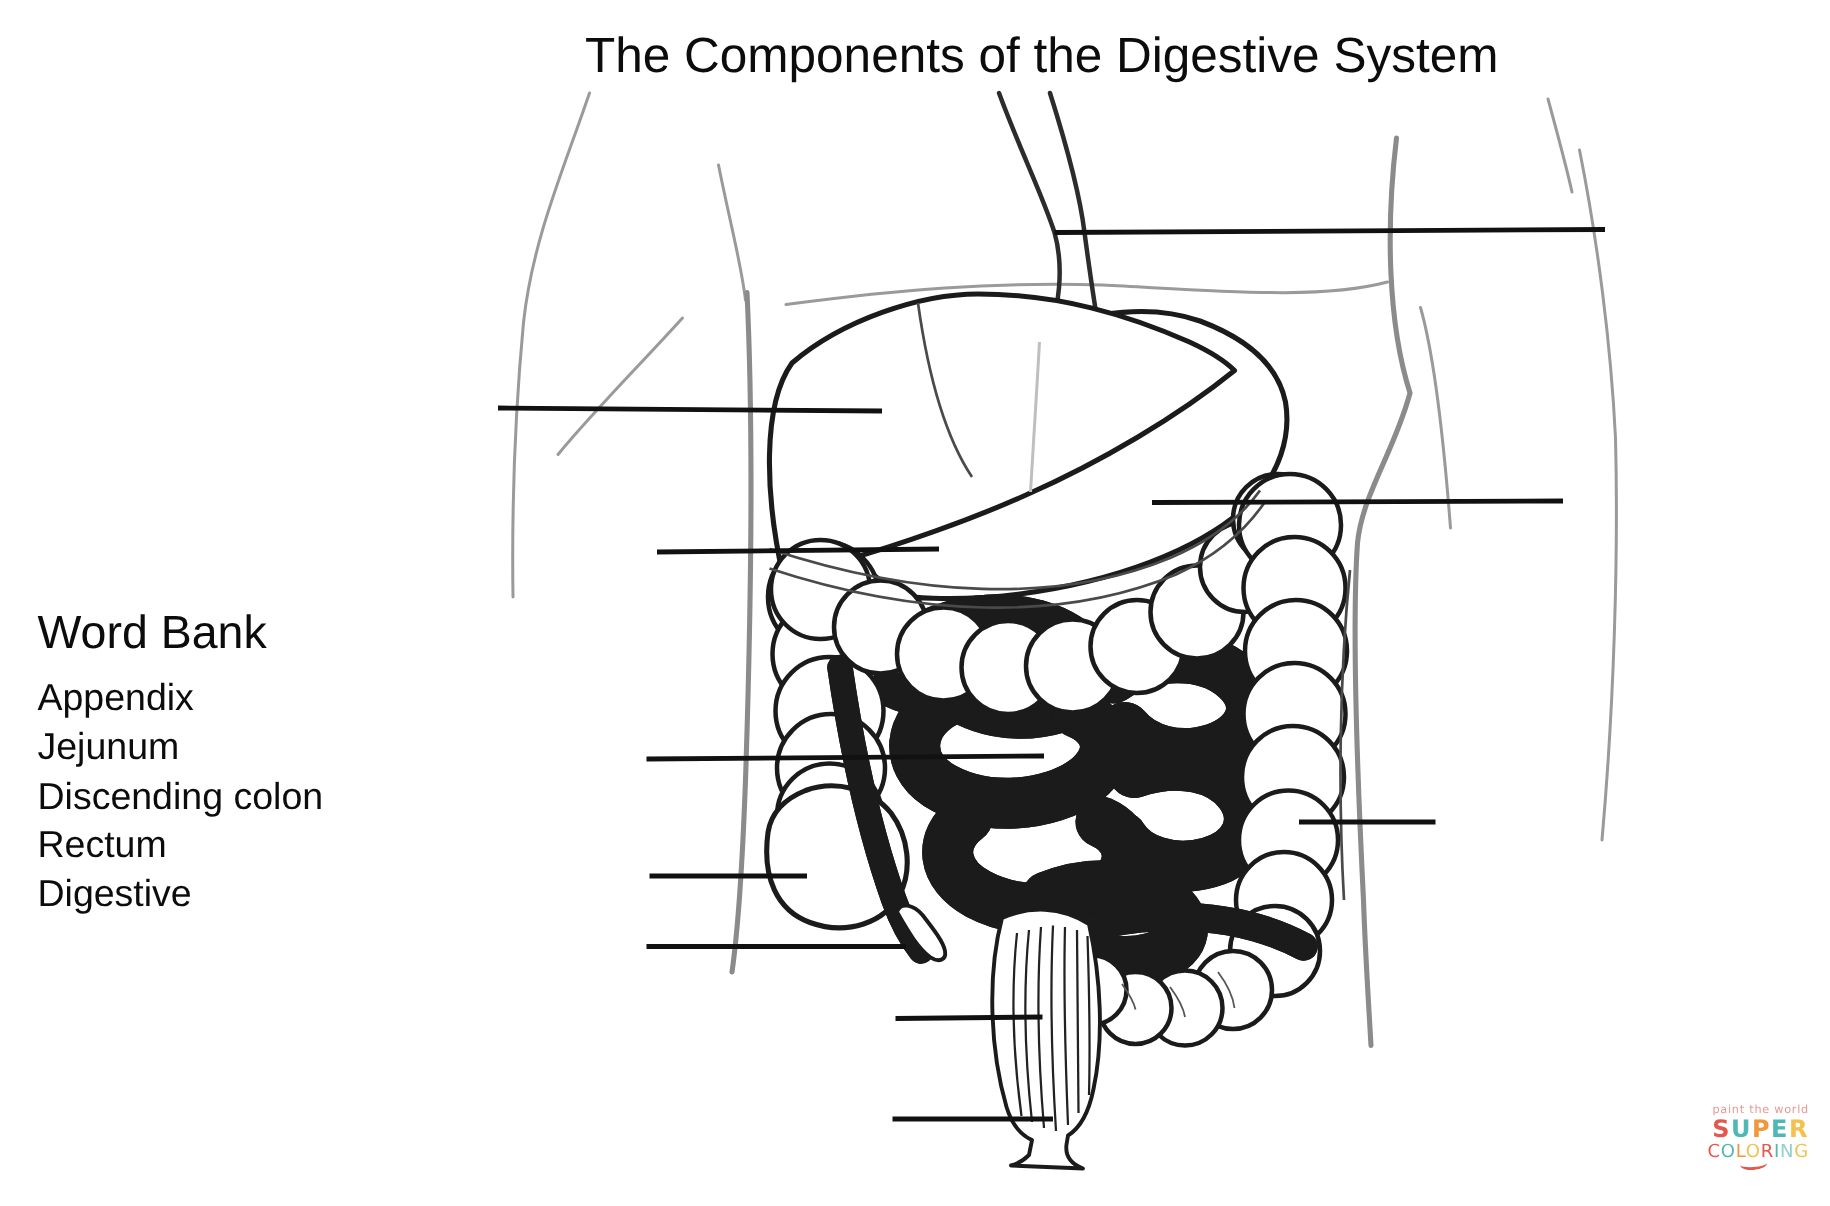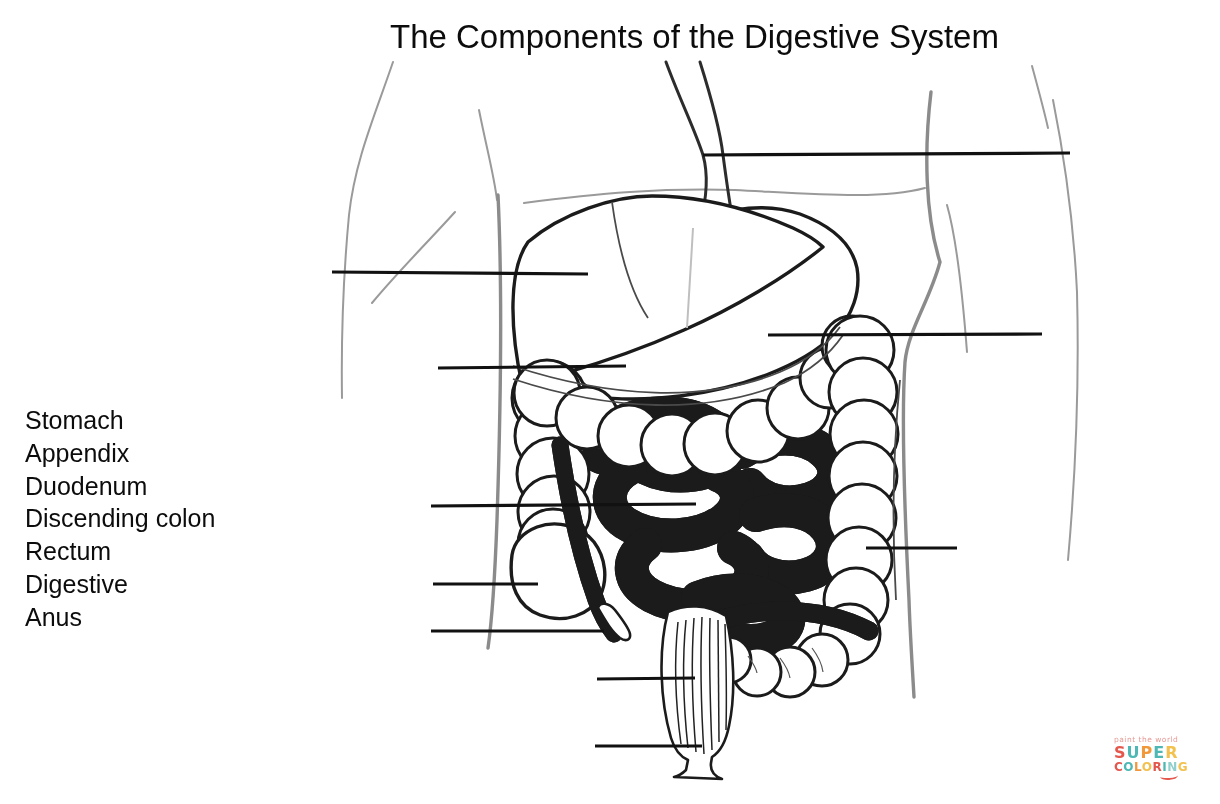--- a/index.html
+++ b/index.html
@@ -22,24 +22,24 @@
   .tube-under{fill:none;stroke:#1b1b1b;stroke-linecap:round;}
   .tube-over{fill:none;stroke:#ffffff;stroke-linecap:round;}
   .w34{stroke-width:34;} .o29{stroke-width:29;}
   .w24{stroke-width:24;} .o19{stroke-width:19;}
   .w17{stroke-width:17;} .o13{stroke-width:13;}
   .w19{stroke-width:19;} .o15{stroke-width:15;}
   .detail{stroke:#4a4a4a;stroke-width:1.8;fill:none;}
   .stria{stroke:#222;stroke-width:1.5;fill:none;}
   .hatch{stroke:#555;stroke-width:1.2;fill:none;}
   
-  .logo{position:absolute;left:1114px;top:735px;width:92px;text-align:left;}
+  .logo{position:absolute;left:1114px;top:735px;width:92px;text-align:right;}
   .logo-tagline{font-size:7.5px;letter-spacing:.5px;font-family:"DejaVu Sans",sans-serif;}
   .logo-super{font-size:16px;font-weight:bold;letter-spacing:1px;line-height:17px;font-family:"DejaVu Sans",sans-serif;}
-  .logo-coloring{font-size:12px;font-weight:bold;letter-spacing:.5px;line-height:13px;font-family:"DejaVu Sans",sans-serif;position:relative;}
+  .logo-coloring{font-size:12px;font-weight:normal;letter-spacing:.5px;line-height:13px;font-family:"DejaVu Sans",sans-serif;position:relative;}
   .logo-swoosh{position:absolute;left:46px;top:11px;width:18px;height:6px;
                border-bottom:2px solid #e4574d;border-radius:50%;transform:rotate(-4deg);}
 </style>
 </head>
 <body>
 
 <div id="page">
 
   <svg id="art" width="1220" height="804" viewBox="0 0 1220 804">
 
@@ -182,28 +182,27 @@
         <line x1="433" y1="584" x2="538" y2="584" stroke="#111111" stroke-width="3.2"></line>
         <line x1="431" y1="631" x2="604" y2="631" stroke="#111111" stroke-width="3.2"></line>
         <line x1="597" y1="679" x2="695" y2="678" stroke="#111111" stroke-width="3.2"></line>
         <line x1="595" y1="746" x2="702" y2="746" stroke="#111111" stroke-width="3.2"></line>
       </g>
   </svg>
 
   <div class="page-title">The Components of the Digestive System</div>
 
   <div class="word-bank">
+    <div class="wb-heading">Word Bank</div>
     <div id="wb-items">
-        <div class="wb-item">Stomach</div>
         <div class="wb-item">Appendix</div>
-        <div class="wb-item">Duodenum</div>
+        <div class="wb-item">Jejunum</div>
         <div class="wb-item">Discending colon</div>
         <div class="wb-item">Rectum</div>
         <div class="wb-item">Digestive</div>
-        <div class="wb-item">Anus</div>
       </div>
   </div>
 
   <div class="logo">
     <div class="logo-tagline" style="color: rgb(229, 154, 148);">paint the world</div>
     <div class="logo-super" id="logo-super"><span style="color: rgb(228, 87, 77);">S</span><span style="color: rgb(77, 184, 180);">U</span><span style="color: rgb(240, 152, 58);">P</span><span style="color: rgb(77, 184, 180);">E</span><span style="color: rgb(242, 193, 78);">R</span></div>
     <div class="logo-coloring" id="logo-coloring">
       <span class="logo-swoosh"></span>
     <span style="color: rgb(228, 87, 77);">C</span><span style="color: rgb(77, 184, 180);">O</span><span style="color: rgb(240, 152, 58);">L</span><span style="color: rgb(242, 193, 78);">O</span><span style="color: rgb(228, 87, 77);">R</span><span style="color: rgb(77, 184, 180);">I</span><span style="color: rgb(143, 208, 204);">N</span><span style="color: rgb(242, 193, 78);">G</span></div>
   </div>

